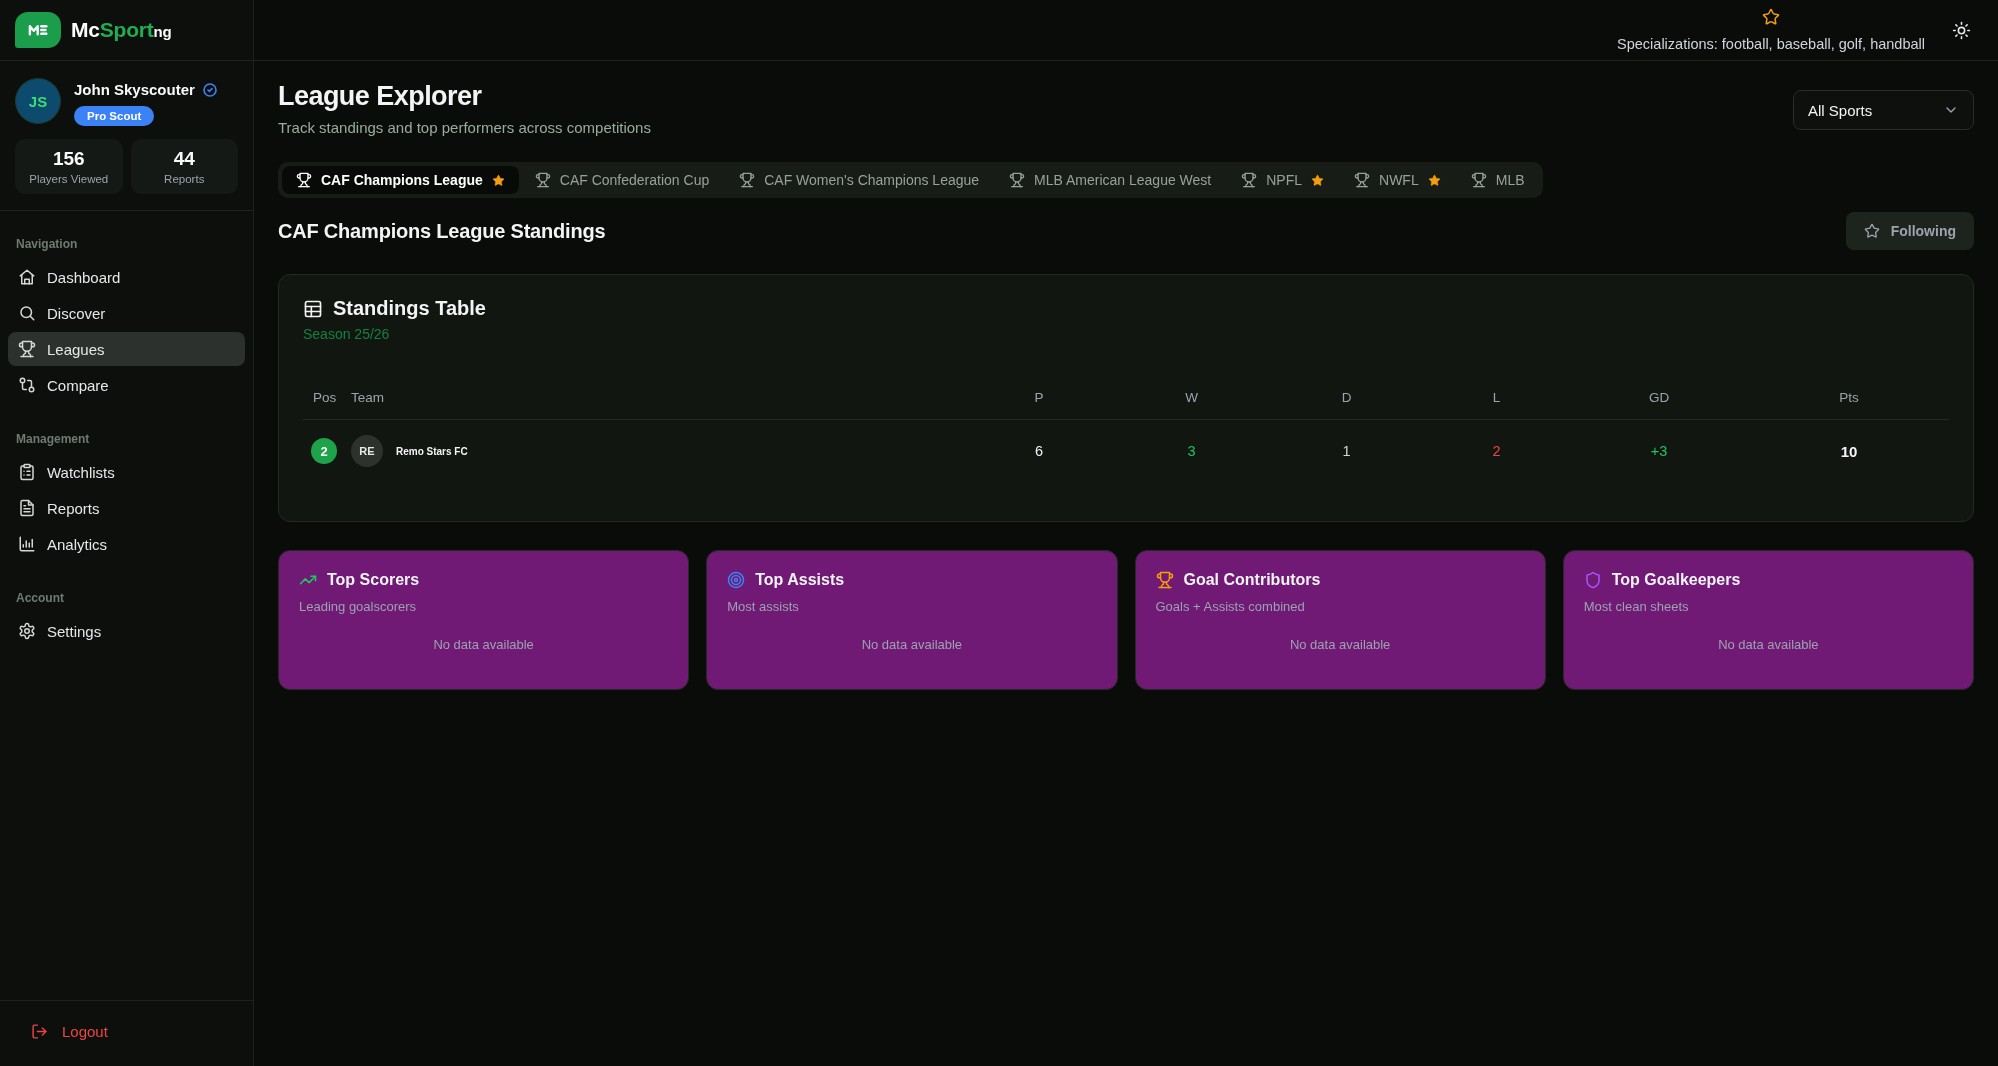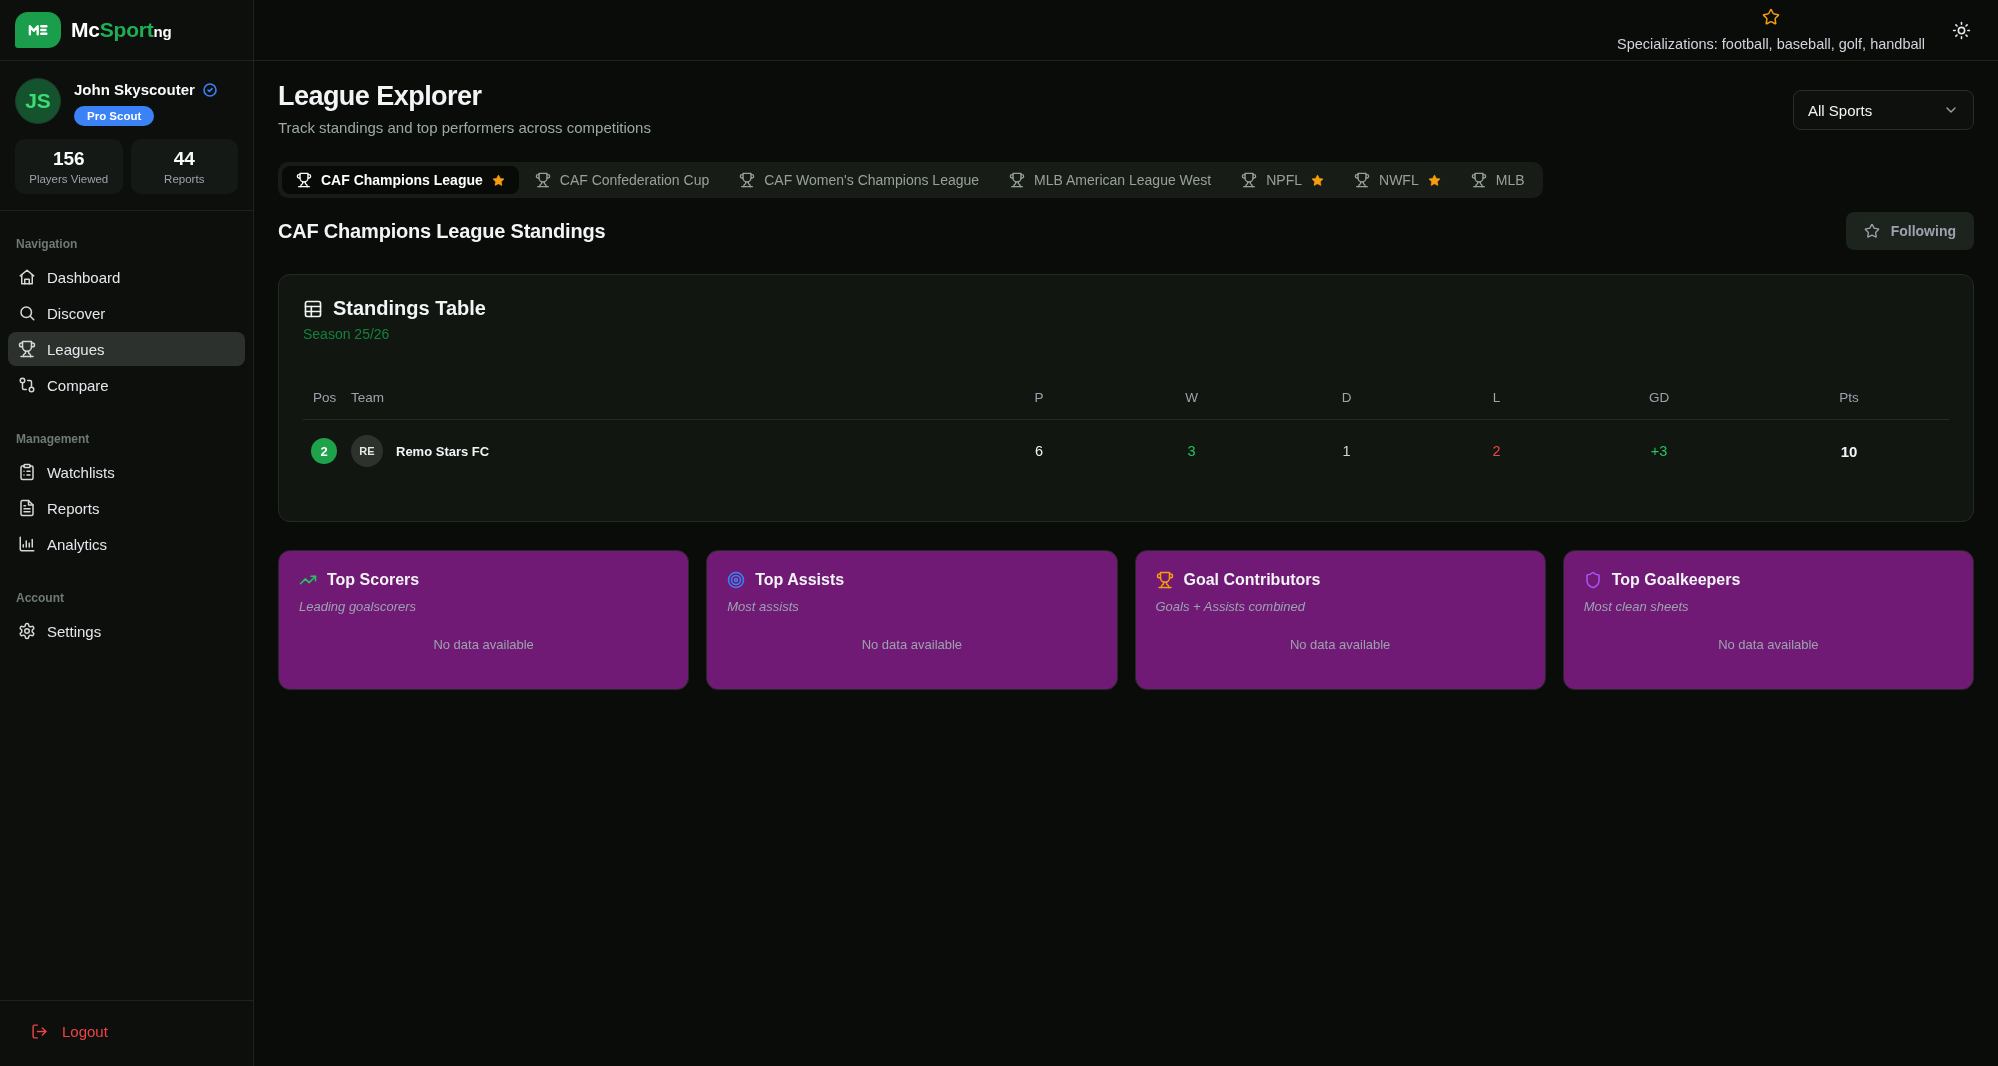--- a/index.html
+++ b/index.html
@@ -20,23 +20,23 @@
                 align-items:center; gap:10px; padding:0 15px; flex:none; }
   .logo-mark { width:46px; height:36px; background:#1a9e4c; border-radius:13px 13px 13px 3px;
                display:flex; align-items:center; justify-content:center; color:#fff; }
   .logo-mark .icon { width:30px; height:26px; }
   .logo-text { font-size:21px; font-weight:bold; color:#fff; letter-spacing:-0.01em; }
   .logo-text .green { color:#1fae53; }
   .logo-text .suffix { font-size:15px; font-weight:bold; }
 
   .user-block { padding:17px 15px 16px; border-bottom:1px solid #1e231e; flex:none; }
   .user-row { display:flex; align-items:flex-start; gap:13px; }
-  .avatar { width:46px; height:46px; border-radius:50%; background:#14532d;
+  .avatar { width:46px; height:46px; border-radius:50%; background:#0c4a6e;
             border:1px solid #1e3b28; color:#3ddc74; display:flex; align-items:center;
-            justify-content:center; font-weight:bold; font-size:21px; flex:none; }
+            justify-content:center; font-weight:bold; font-size:15px; flex:none; }
   .user-name-row { display:flex; align-items:center; gap:7px; margin-top:3px; }
   .user-name { font-size:15px; font-weight:bold; color:#f9fafb; }
   .verified { width:16px; height:16px; color:#3b82f6; }
   .pro-badge { margin-top:8px; display:inline-block; background:#3b82f6; color:#fff;
                font-size:11.5px; font-weight:bold; padding:4px 13px; border-radius:999px; }
   .stat-row { display:flex; gap:8px; margin-top:13px; }
   .stat-box { flex:1; background:#151915; border-radius:10px; padding:9px 4px; text-align:center; }
   .stat-value { font-size:19px; font-weight:bold; color:#f9fafb; }
   .stat-label { font-size:11.5px; color:#9ca3af; margin-top:3px; }
 
@@ -99,33 +99,33 @@
   .th-pos { padding-left:10px; }
   .num { text-align:center; }
   .table-row { height:62px; font-size:14.5px; cursor:pointer; }
   .pos-badge { width:26px; height:26px; border-radius:50%; background:#1fa34a; color:#fff;
                font-size:13px; font-weight:bold; display:flex; align-items:center;
                justify-content:center; margin-left:8px; }
   .team-cell { display:flex; align-items:center; gap:13px; }
   .team-avatar { width:32px; height:32px; border-radius:50%; background:#2d322d; color:#e5e7eb;
                  font-size:11px; font-weight:bold; display:flex; align-items:center;
                  justify-content:center; flex:none; }
-  .team-name { font-size:13px; font-weight:bold; }
+  .team-name { font-size:10px; font-weight:bold; }
   .c-green { color:#22c55e; }
   .c-red { color:#ef4444; }
   .c-mid { color:#d1d5db; }
   .c-pts { font-weight:bold; font-size:15px; }
 
   .performer-grid { display:grid; grid-template-columns:repeat(4,1fr); gap:17px; margin-top:28px; }
   .perf-card { background:#701a75; border:1px solid #232923; border-radius:12px;
                padding:20px; height:140px; }
   .perf-head { display:flex; align-items:center; gap:10px; }
   .perf-head .icon { width:18px; height:18px; }
   .perf-title { font-size:16px; font-weight:bold; }
-  .perf-sub { font-size:13px; color:#9ca3af; margin-top:10px;font-style:italic; }
+  .perf-sub { font-size:13px; color:#9ca3af; margin-top:10px; }
   .perf-empty { text-align:center; font-size:13px; color:#9ca3af; margin-top:23px; }
 </style>
 </head>
 <body>
 
 <aside class="sidebar">
   <div class="logo-block">
     <div class="logo-mark">
       <span class="icon">
         <svg viewBox="0 0 24 24" fill="none" stroke="currentColor" stroke-width="2.2" stroke-linecap="round" stroke-linejoin="round">

